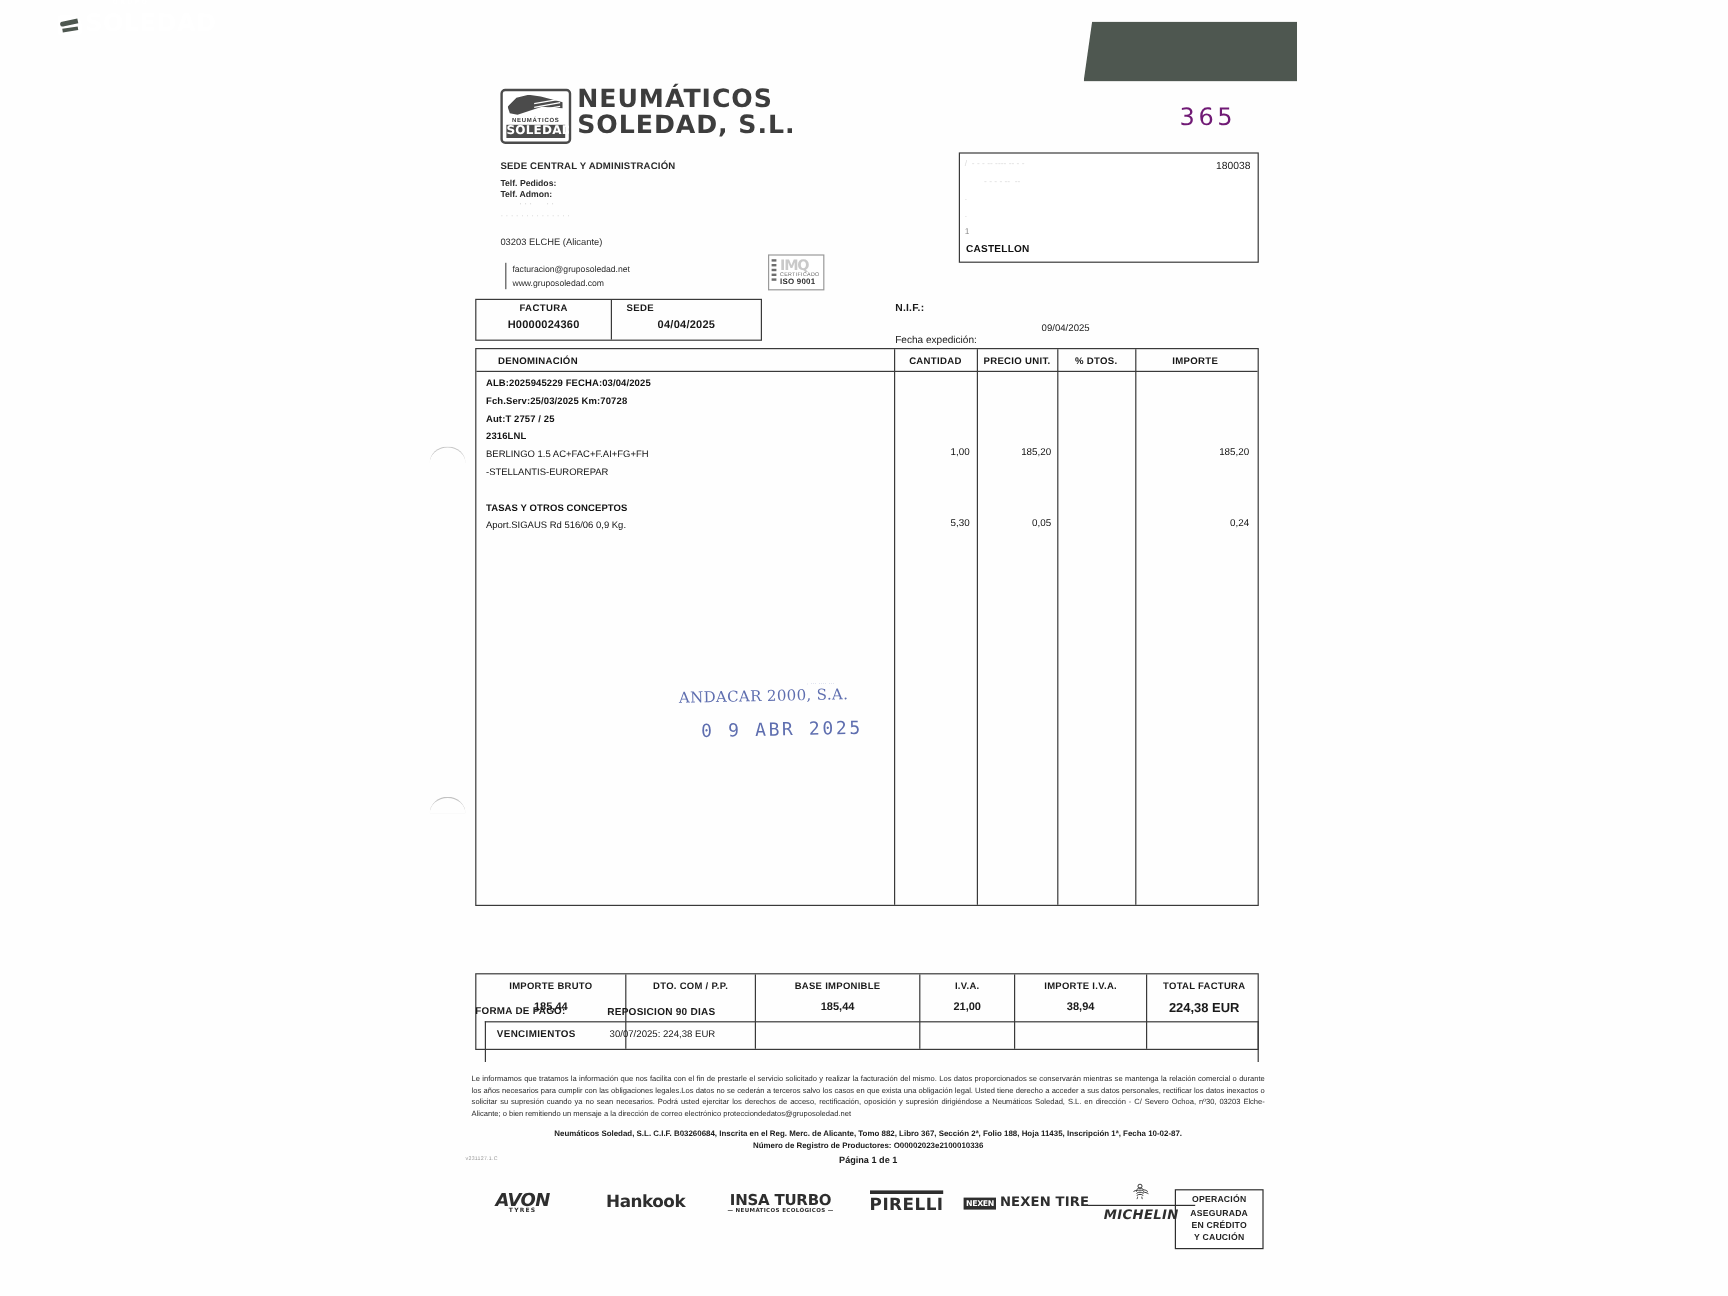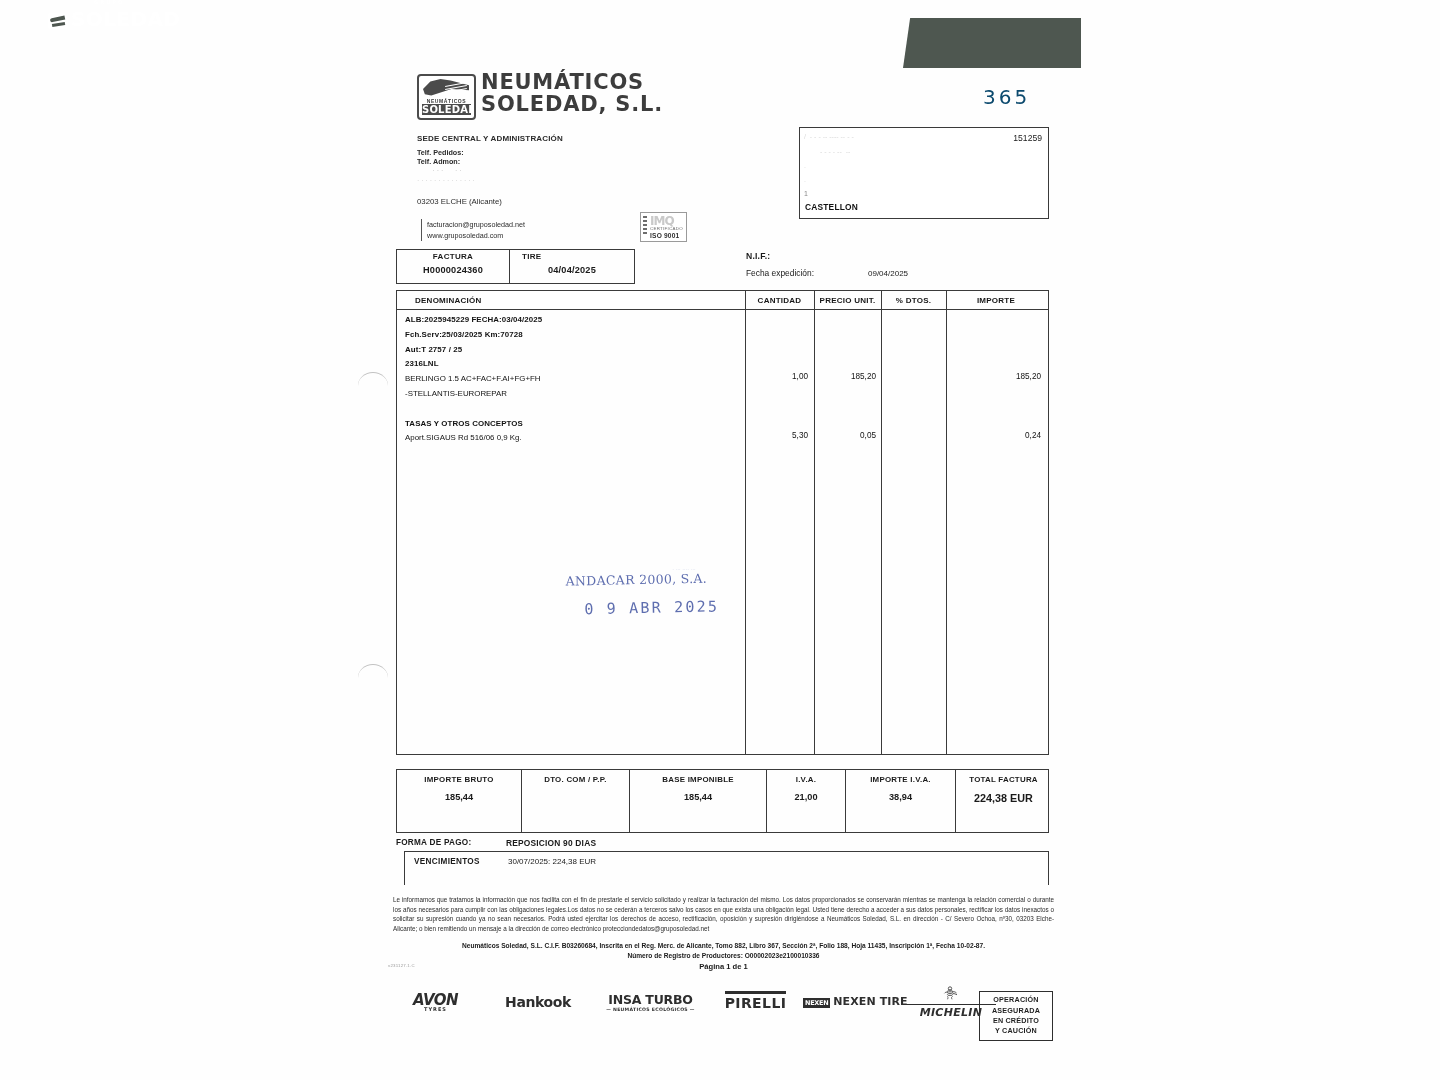--- a/index.html
+++ b/index.html
@@ -81,21 +81,21 @@
     position: relative;
   }
 
   
   .doc-number {
     position: absolute;
     left: 983px; top: 85px;
     font-family: "DejaVu Sans", sans-serif;
     font-size: 20px;
     letter-spacing: 3px;
-    color: #0c4a6e;
+    color: #701a75;
   }
 
   
   .logo-box {
     position: absolute;
     left: 417px; top: 74px;
     width: 55px; height: 42px;
     border: 2.5px solid #4b4b4b;
     border-radius: 4px;
     overflow: hidden;
@@ -292,21 +292,21 @@
     position: absolute; top: 15px; width: 100%;
     text-align: center;
     font-size: 9.2px; font-weight: bold; letter-spacing: 0.2px;
   }
   .nif-block {
     position: absolute;
     left: 746px; top: 251px;
     font-size: 8.6px;
   }
   .nif-l1 { font-weight: bold; letter-spacing: 0.2px; }
-  .nif-l2 { margin-top: 7px; font-size: 8.4px; }
+  .nif-l2 { margin-top: 17px; font-size: 8.4px; }
   .nif-date {
     position: absolute;
     left: 868px; top: 269px;
     font-size: 8px;
   }
 
   
   .table {
     position: absolute;
     left: 396px; top: 290px;
@@ -383,21 +383,21 @@
   .arc {
     position: absolute;
     width: 30px; height: 13px;
     border-top: 1.1px solid #c2c2c2;
     border-radius: 50% / 100% 100% 0 0;
   }
 
   
   .totals {
     position: absolute;
-    left: 396px; top: 769px;
+    left: 396px; top: 811px;
     width: 651px; height: 62px;
     border: 1.1px solid #3a3a3a;
     display: flex;
   }
   .tot-cell {
     position: relative;
     border-right: 1.1px solid #3a3a3a;
   }
   .tot-cell:last-child { border-right: none; }
   .tot-lbl {
@@ -596,36 +596,36 @@
         <i></i>
         <i></i>
         <i></i>
       </div>
     <div class="iso-imq">IMQ</div>
     <div class="iso-cert">CERTIFICADO</div>
     <div class="iso-9001">ISO 9001</div>
   </div>
 
   <div class="cust-box">
-    <div class="cust-num">151259</div>
+    <div class="cust-num">180038</div>
     <div class="cust-faint cust-f1">/&nbsp;&nbsp;- - - -- ---- -- - -</div>
     <div class="cust-faint cust-f2">- - - - -- &nbsp;--</div>
     <div class="cust-faint cust-f3">.</div>
     <div class="cust-faint cust-f4">.</div>
     <div class="cust-faint cust-f5">1</div>
     <div class="cust-city">CASTELLON</div>
   </div>
 
   <div class="fact-box">
     <div class="fact-cell">
       <div class="fact-lbl">FACTURA</div>
       <div class="fact-val">H0000024360</div>
     </div>
     <div class="fact-cell">
-      <div class="fact-lbl left">TIRE</div>
+      <div class="fact-lbl left">SEDE</div>
       <div class="fact-val">04/04/2025</div>
     </div>
   </div>
 
   <div class="nif-block">
     <div class="nif-l1">N.I.F.:</div>
     <div class="nif-l2">Fecha expedición:</div>
   </div>
   <div class="nif-date">09/04/2025</div>
 

